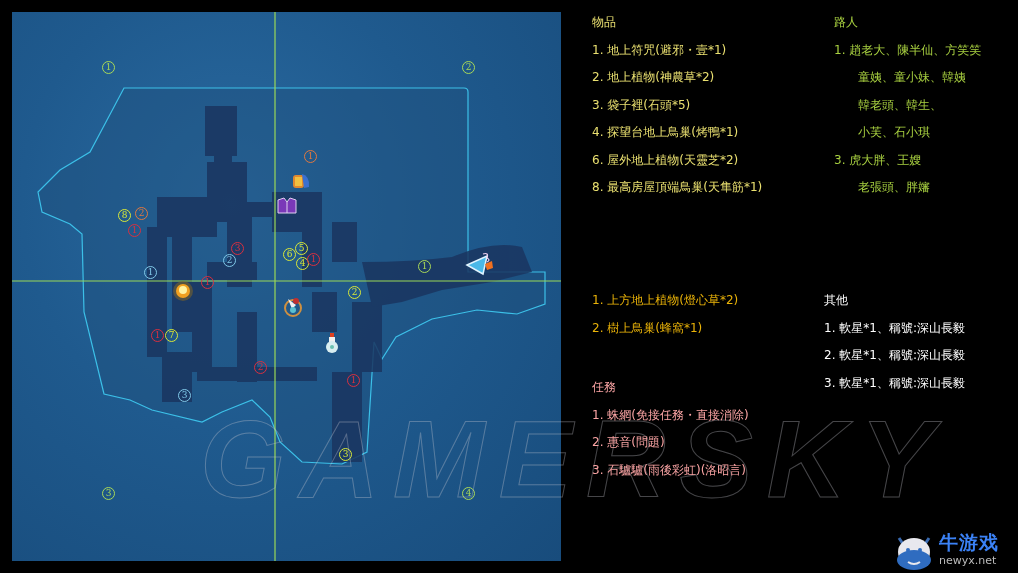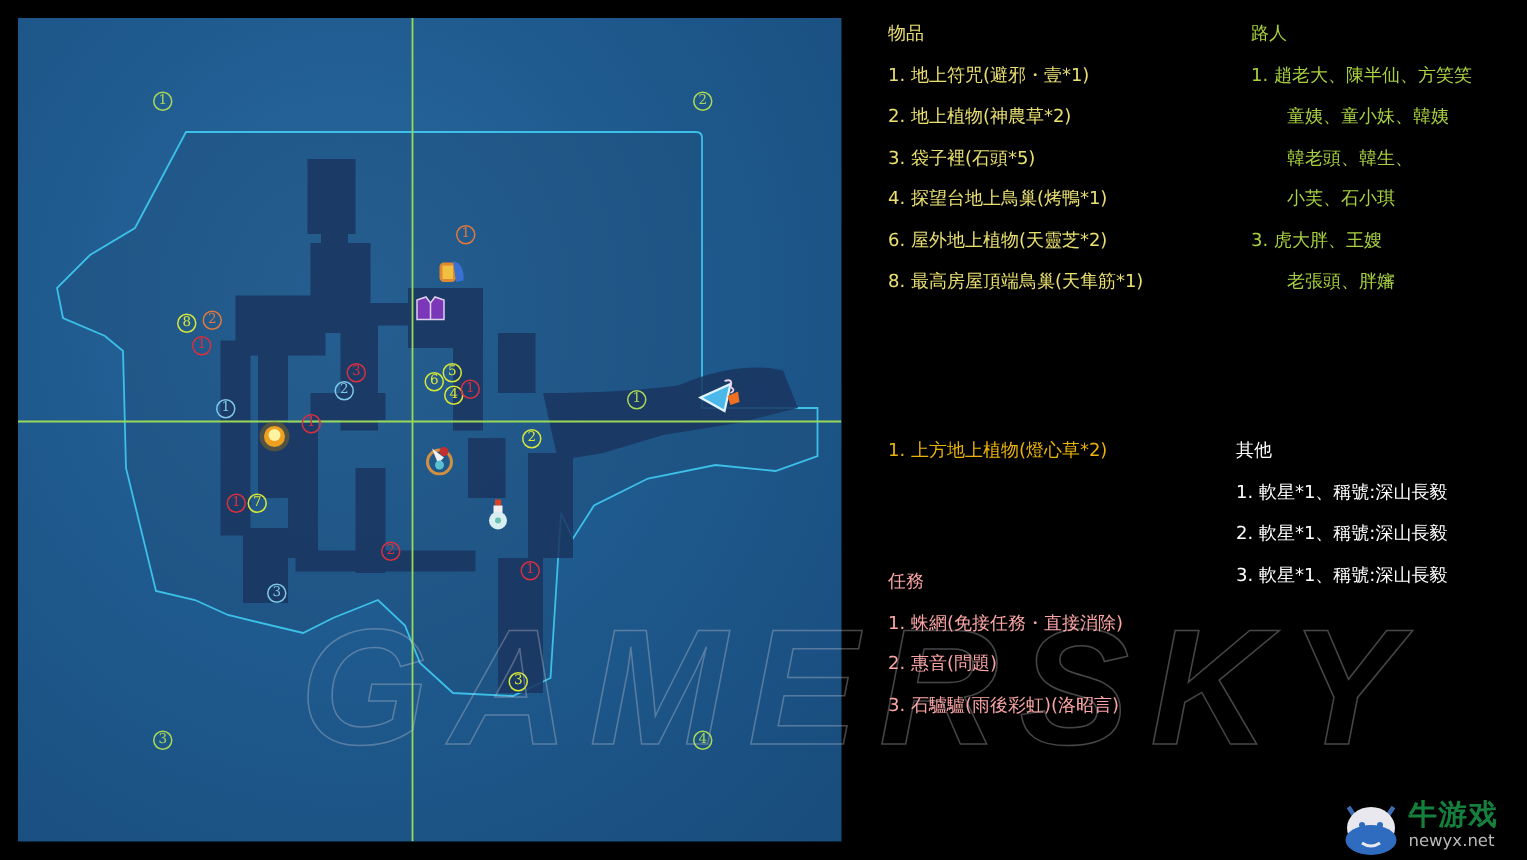--- a/index.html
+++ b/index.html
@@ -31,21 +31,21 @@
   .col-people { left:824px; top:9px; color:#a8d040;margin-left:10px; }
   .col-cyan { left:592px; top:287px; color:#eab308; }
   .col-other { left:824px; top:287px; color:#ffffff; }
   .col-quest { left:592px; top:374px; color:#fca5a5; }
   .watermark {
     position:absolute; left:200px; top:395px; font-size:110px; font-weight:bold; font-style:italic;
     color:transparent; -webkit-text-stroke:1px rgba(200,200,210,0.35); letter-spacing:14px;
     font-family:"Liberation Sans", sans-serif; white-space:nowrap; pointer-events:none;text-align:center;
   }
   .logo { position:absolute; left:893px; top:528px; width:125px; height:45px; }
-  .logo-text { position:absolute; left:46px; top:2px; color:#15803d; font-size:19px; font-weight:bold; letter-spacing:1px; }
+  .logo-text { position:absolute; left:46px; top:2px; color:#3b82f6; font-size:19px; font-weight:bold; letter-spacing:1px; }
   .logo-url { position:absolute; left:46px; top:26px; color:#bbb; font-size:11px; }
 </style>
 </head>
 <body>
 
 <div class="map">
   <svg width="549" height="549" viewBox="0 0 549 549">
 
     <path d="M112 76 L452 76 Q456 76 456 80 L456 260 L533 260 L533 292 L505 302 L465 298 L420 307 L384 325 L370 347 L362 330 L355 440 L330 452 L290 450 L268 430 L258 405 L240 388 L210 400 L190 410 L140 398 L118 388 L92 382 L72 300 L70 222 L58 212 L30 200 L26 180 L48 158 L78 140 Z" fill="rgba(30,80,125,0.45)" stroke="#3cc0e8" stroke-width="1.2"></path>
 
@@ -165,20 +165,21 @@
   <div>1. 趙老大、陳半仙、方笑笑</div>
   <div class="indent">童姨、童小妹、韓姨</div>
   <div class="indent">韓老頭、韓生、</div>
   <div class="indent">小芙、石小琪</div>
   <div>3. 虎大胖、王嫂</div>
   <div class="indent">老張頭、胖嬸</div>
 </div>
 
 <div class="list col-cyan">
   <div>1. 上方地上植物(燈心草*2)</div>
+  <div>2. 樹上鳥巢(蜂窩*1)</div>
 </div>
 
 <div class="list col-other">
   <div class="h">其他</div>
   <div>1. 軟星*1、稱號:深山長毅</div>
   <div>2. 軟星*1、稱號:深山長毅</div>
   <div>3. 軟星*1、稱號:深山長毅</div>
 </div>
 
 <div class="list col-quest">

